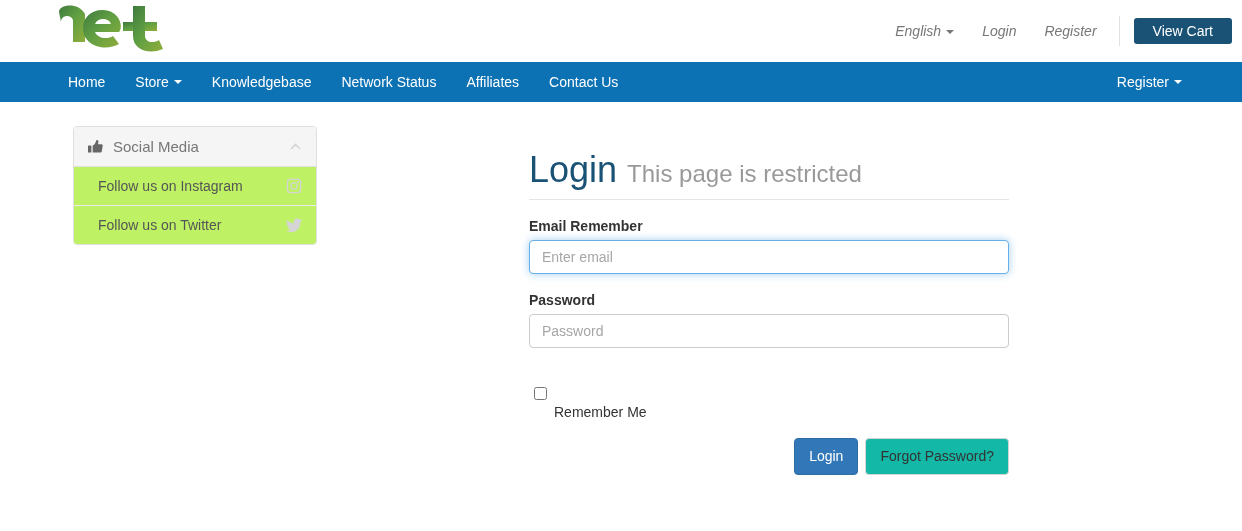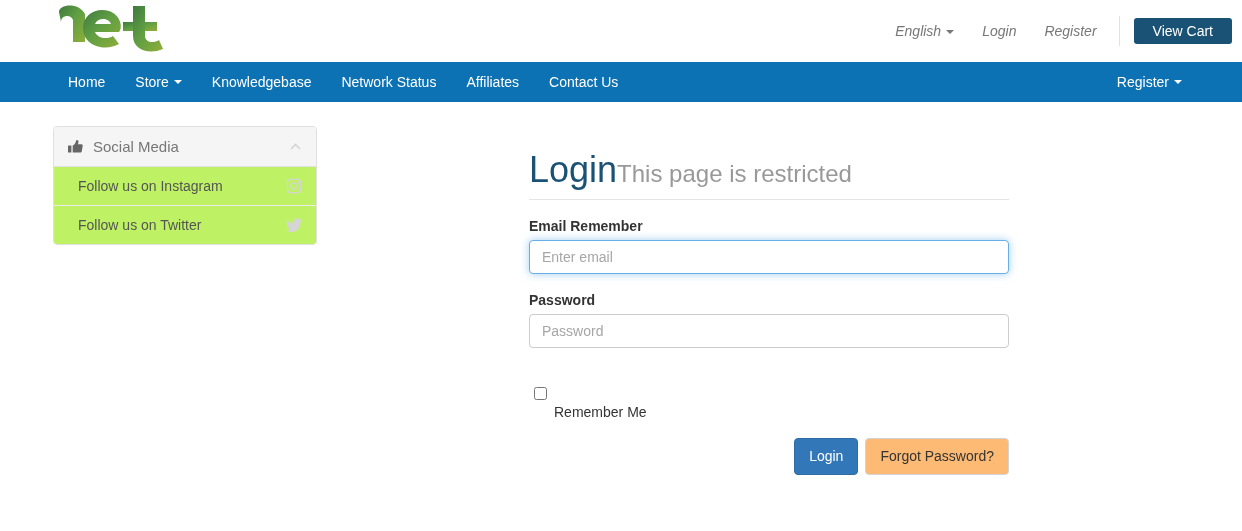--- a/index.html
+++ b/index.html
@@ -120,20 +120,21 @@
     position: absolute;
     left: 53px;
     top: 24px;
     width: 264px;
   }
   .panel {
     border: 1px solid #e0e0e0;
     border-radius: 4px;
     background: #ffffff;
     overflow: hidden;
+    margin-left: 20px;
   }
   .panel-head {
     background: #f5f5f5;
     border-bottom: 1px solid #e0e0e0;
     padding: 11px 14px;
     display: flex;
     align-items: center;
     cursor: pointer;
   }
   .panel-title {
@@ -180,20 +181,21 @@
     margin: 0;
     font-weight: normal;
     font-size: 36px;
     color: #1a5276;
     display: inline;
     line-height: 1.1;
   }
   .subtitle {
     font-size: 24px;
     color: #999999;
+    margin-left: 10px;
   }
   .form-group { margin-top: 18px; }
   .form-label {
     display: block;
     font-size: 14px;
     font-weight: bold;
     color: #333333;
     margin-bottom: 6px;
   }
   .form-control {
@@ -244,21 +246,21 @@
     padding: 8px 14px;
     cursor: pointer;
     line-height: 1.4;
   }
   .btn-primary {
     background: #3278b8;
     border: 1px solid #2e6da4;
     color: #ffffff;
   }
   .btn-default {
-    background: #fdba74;
+    background: #14b8a6;
     border: 1px solid #d4d4d4;
     color: #333333;
   }
 </style>
 </head>
 <body>
 
 <div class="top-header">
 
   <svg class="logo" viewBox="0 0 125 52" aria-label="net">

